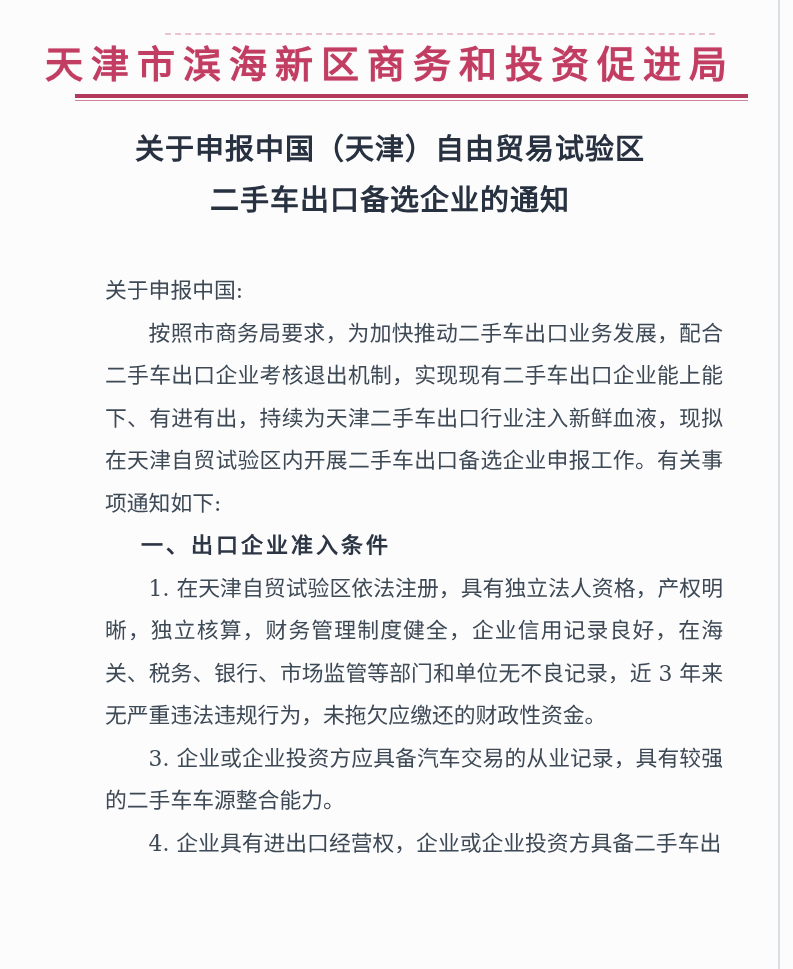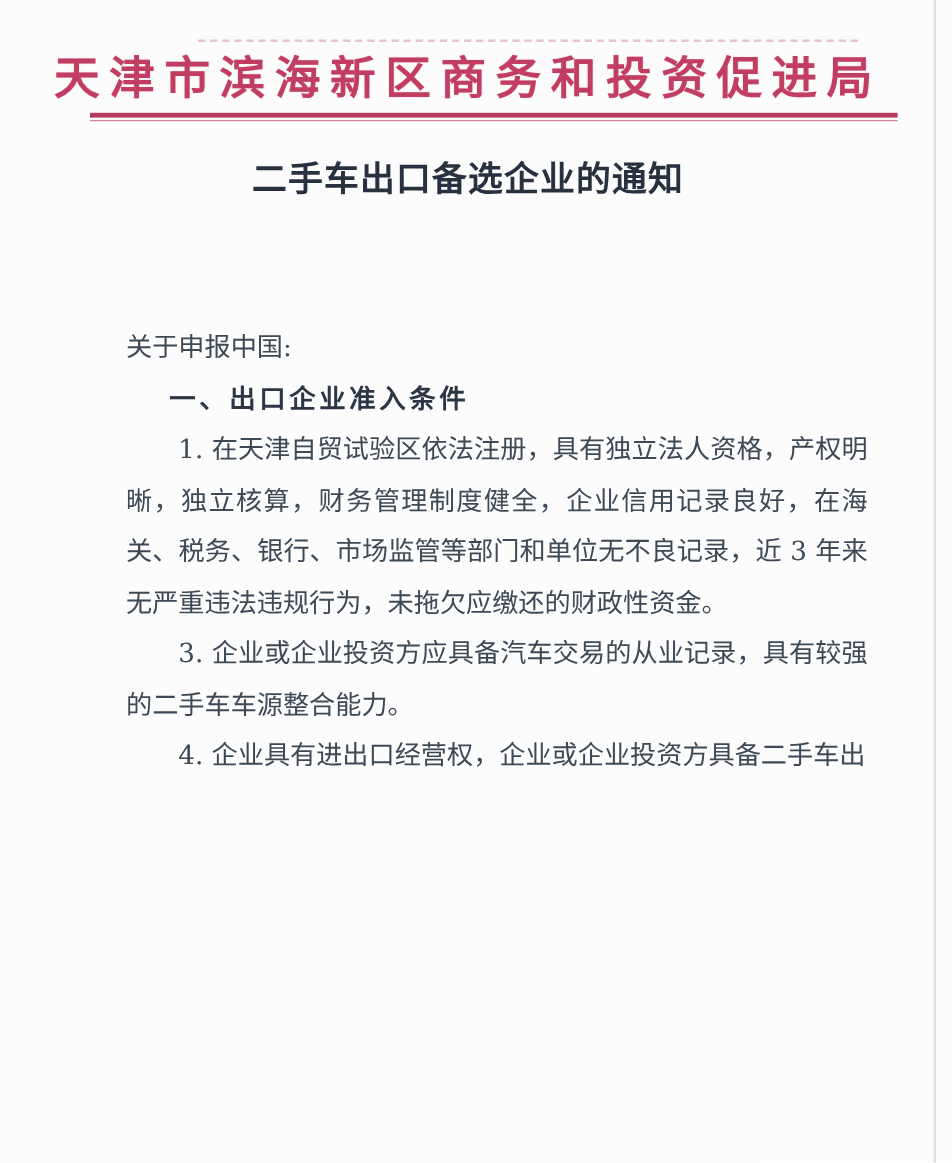--- a/index.html
+++ b/index.html
@@ -116,26 +116,28 @@
   <div class="top-rule"></div>
 
   <div class="agency">天津市滨海新区商务和投资促进局</div>
 
   <div class="double-rule">
     <div class="rule-thick"></div>
     <div class="rule-thin"></div>
   </div>
 
   <h1 class="doc-title">
+    <span class="title-line">关于申报中国（天津）自由贸易试验区</span>
     <span class="title-line">二手车出口备选企业的通知</span>
   </h1>
 
   <div class="doc-body">
     <p class="salutation">关于申报中国:</p>
     <div id="paragraphs">
+        <p class="indent">按照市商务局要求，为加快推动二手车出口业务发展，配合二手车出口企业考核退出机制，实现现有二手车出口企业能上能下、有进有出，持续为天津二手车出口行业注入新鲜血液，现拟在天津自贸试验区内开展二手车出口备选企业申报工作。有关事项通知如下:</p>
         <p class="heading">一、出口企业准入条件</p>
         <p class="indent">1. 在天津自贸试验区依法注册，具有独立法人资格，产权明晰，独立核算，财务管理制度健全，企业信用记录良好，在海关、税务、银行、市场监管等部门和单位无不良记录，近 3 年来无严重违法违规行为，未拖欠应缴还的财政性资金。</p>
         <p class="indent">3. 企业或企业投资方应具备汽车交易的从业记录，具有较强的二手车车源整合能力。</p>
         <p class="indent">4. 企业具有进出口经营权，企业或企业投资方具备二手车出</p>
       </div>
   </div>
 
   <div class="scan-edge"></div>
 
 </div>

